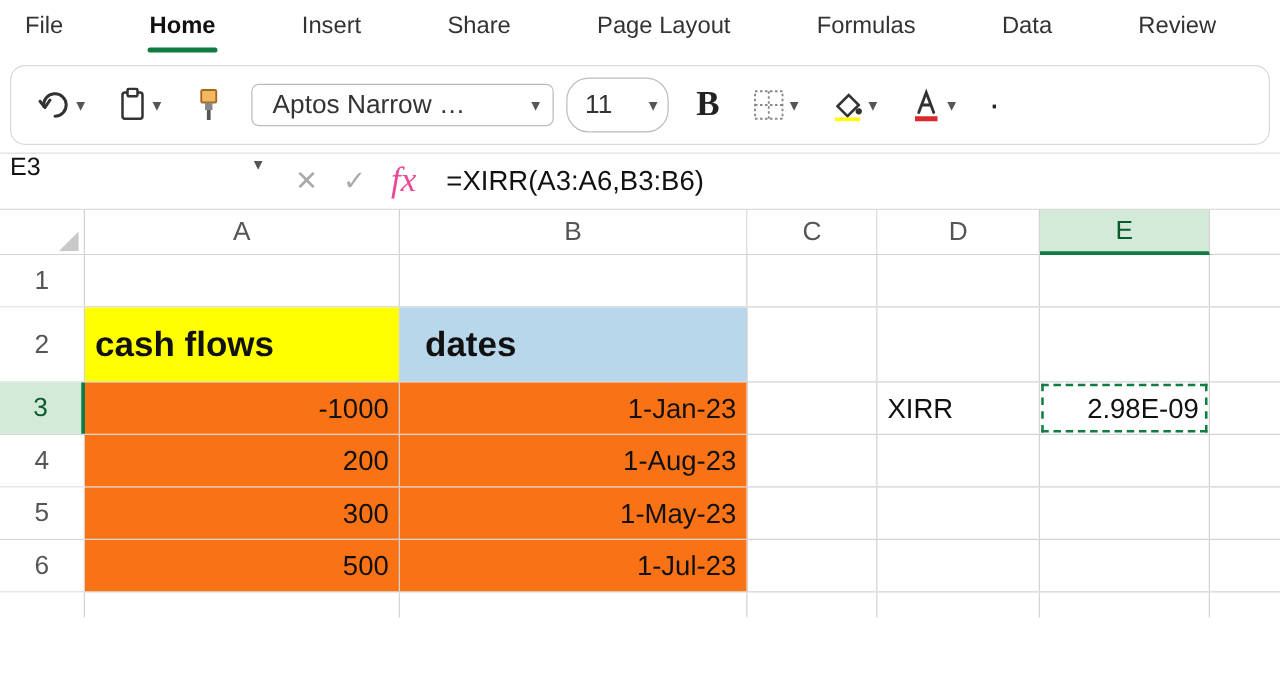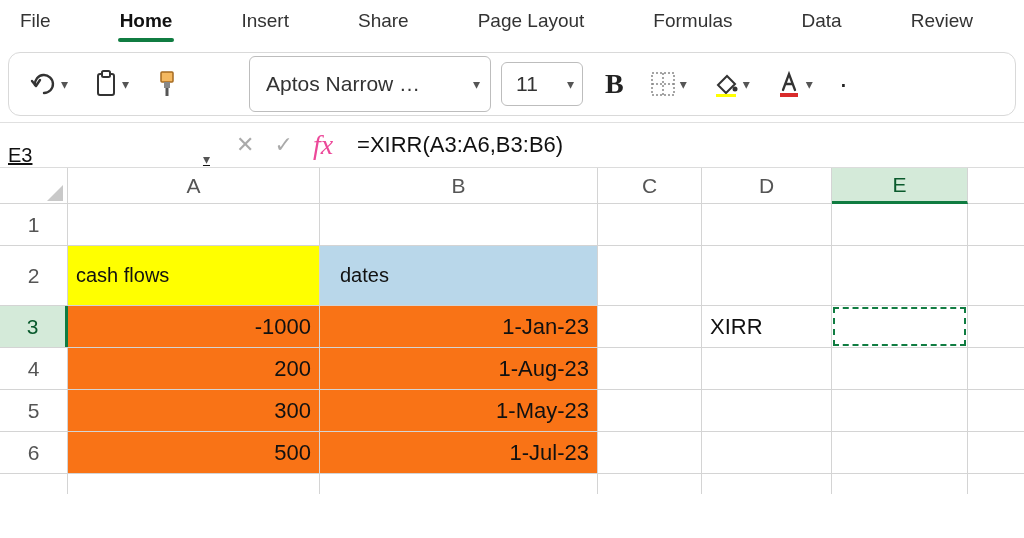--- a/index.html
+++ b/index.html
@@ -14,28 +14,28 @@
 
   
   .ribbon-bar-wrap { padding:10px 8px 6px 8px; }
   .ribbon-bar { display:flex; align-items:center; gap:18px; background:#fff; border:1px solid #d9d9d9; border-radius:12px; padding:10px 16px; height:64px; }
   .chev { font-size:14px; color:#555; margin-left:4px; }
   .rb-btn { display:flex; align-items:center; cursor:pointer; padding:2px 4px; }
 
   .icon-svg { display:block; }
 
   .font-group { display:flex; align-items:center; gap:10px; }
-  .font-name-box { display:flex; align-items:center; border:1px solid #bdbdbd; border-radius:6px; height:56px; padding:0 10px 0 16px; font-size:21px; color:#333; min-width:242px; justify-content:space-between;margin-left:48px; }
-  .font-size-box { display:flex; align-items:center; border:1px solid #bdbdbd; border-radius:6px; height:44px; padding:0 8px 0 14px; font-size:21px; color:#333; min-width:82px; justify-content:space-between; }
+  .font-name-box { display:flex; align-items:center; border:1px solid #bdbdbd; border-radius:6px; height:34px; padding:0 10px 0 16px; font-size:21px; color:#333; min-width:242px; justify-content:space-between; }
+  .font-size-box { display:flex; align-items:center; border:1px solid #bdbdbd; border-radius:18px; height:44px; padding:0 8px 0 14px; font-size:21px; color:#333; min-width:82px; justify-content:space-between; }
 
   .bold-b { font-family: "Times New Roman", serif; font-weight:900; font-size:28px; color:#222; }
 
   
   .formula-row { display:flex; align-items:center; height:46px; border-top:1px solid #e0e0e0; border-bottom:1px solid #dcdcdc; font-size:20px; }
-  .namebox { width:222px; display:flex; align-items:flex-end; justify-content:space-between; padding:0 12px 0 8px; height:100%;text-decoration:underline; }
+  .namebox { width:222px; display:flex; align-items:flex-start; justify-content:space-between; padding:0 12px 0 8px; height:100%; }
   .fx-controls { display:flex; align-items:center; gap:20px; padding:0 14px; color:#888; height:100%; }
   .fx-label { font-style:italic; font-family:"Times New Roman", serif; font-size:28px; color:#ec4899; }
   .formula-input { flex:1; padding-left:10px; font-size:22px; height:100%; display:flex; align-items:center; }
 
   
   .grid { position:relative; user-select:none; }
   .col-headers { display:flex; height:36px; border-bottom:1px solid #d4d4d4; }
   .corner { width:68px; border-right:1px solid #d4d4d4; background:#fff; display:flex; align-items:flex-end; justify-content:flex-end; padding:2px 4px; }
   .corner svg { display:block; }
   .ch { border-right:1px solid #d4d4d4; display:flex; align-items:center; justify-content:center; font-size:21px; color:#555; background:#fff; }
@@ -48,21 +48,21 @@
 
   .wA { width:252px; } .wB { width:278px; } .wC { width:104px; } .wD { width:130px; } .wE { width:136px; }
 
   .h-norm { height:42px; }
   .h-big  { height:60px; }
 
   .bg-yellow { background:#ffff00; }
   .bg-blue   { background:#b9d7ea;padding-left:20px; }
   .bg-gray   { background:#f97316; }
 
-  .bold { font-weight:400; font-size:20px; }
+  .bold { font-weight:700; font-size:28px; }
   .right { justify-content:flex-end; }
 
   
   .marquee { position:absolute; inset:1px; border:2.5px dashed #107c41; pointer-events:none; }
 
   .dots-overflow { font-size:28px; color:#222; padding-left:4px; }
 </style>
 </head>
 <body>
 
@@ -197,20 +197,21 @@
     <div class="cell wE"></div>
   </div>
 
   <div class="row h-norm">
     <div class="rh sel">3</div>
     <div class="cell wA bg-gray right">-1000</div>
     <div class="cell wB bg-gray right">1-Jan-23</div>
     <div class="cell wC"></div>
     <div class="cell wD">XIRR</div>
     <div class="cell wE right">
+      <span>2.98E-09</span>
       <div class="marquee"></div>
     </div>
   </div>
 
   <div class="row h-norm">
     <div class="rh">4</div>
     <div class="cell wA bg-gray right">200</div>
     <div class="cell wB bg-gray right">1-Aug-23</div>
     <div class="cell wC"></div>
     <div class="cell wD"></div>

